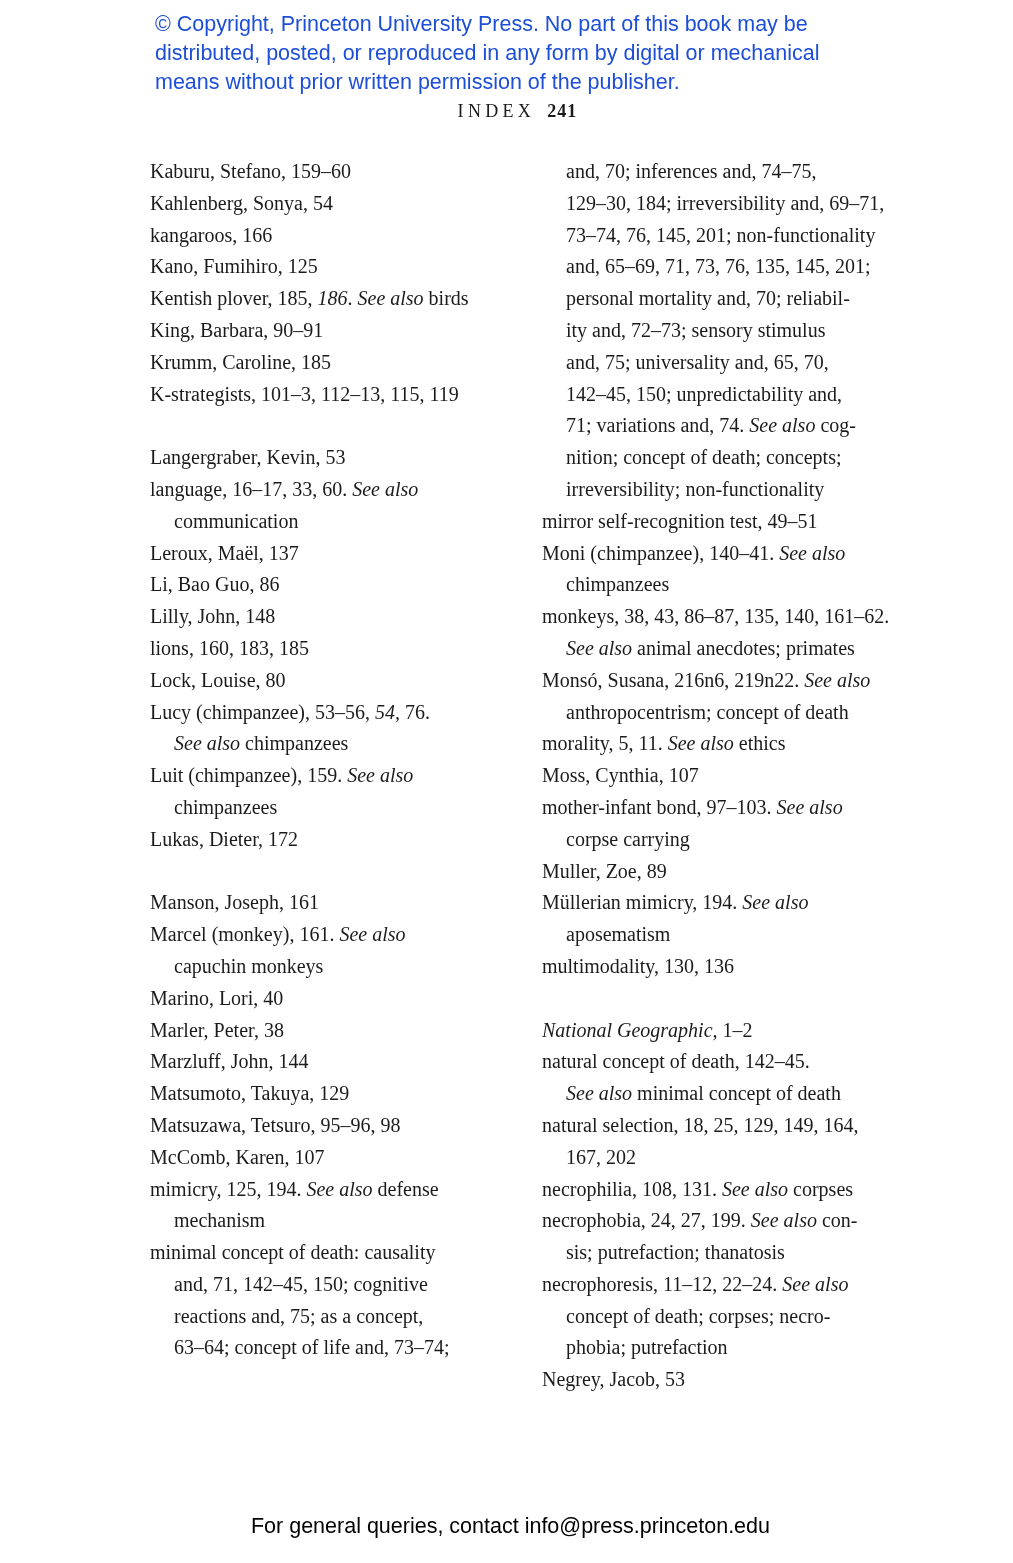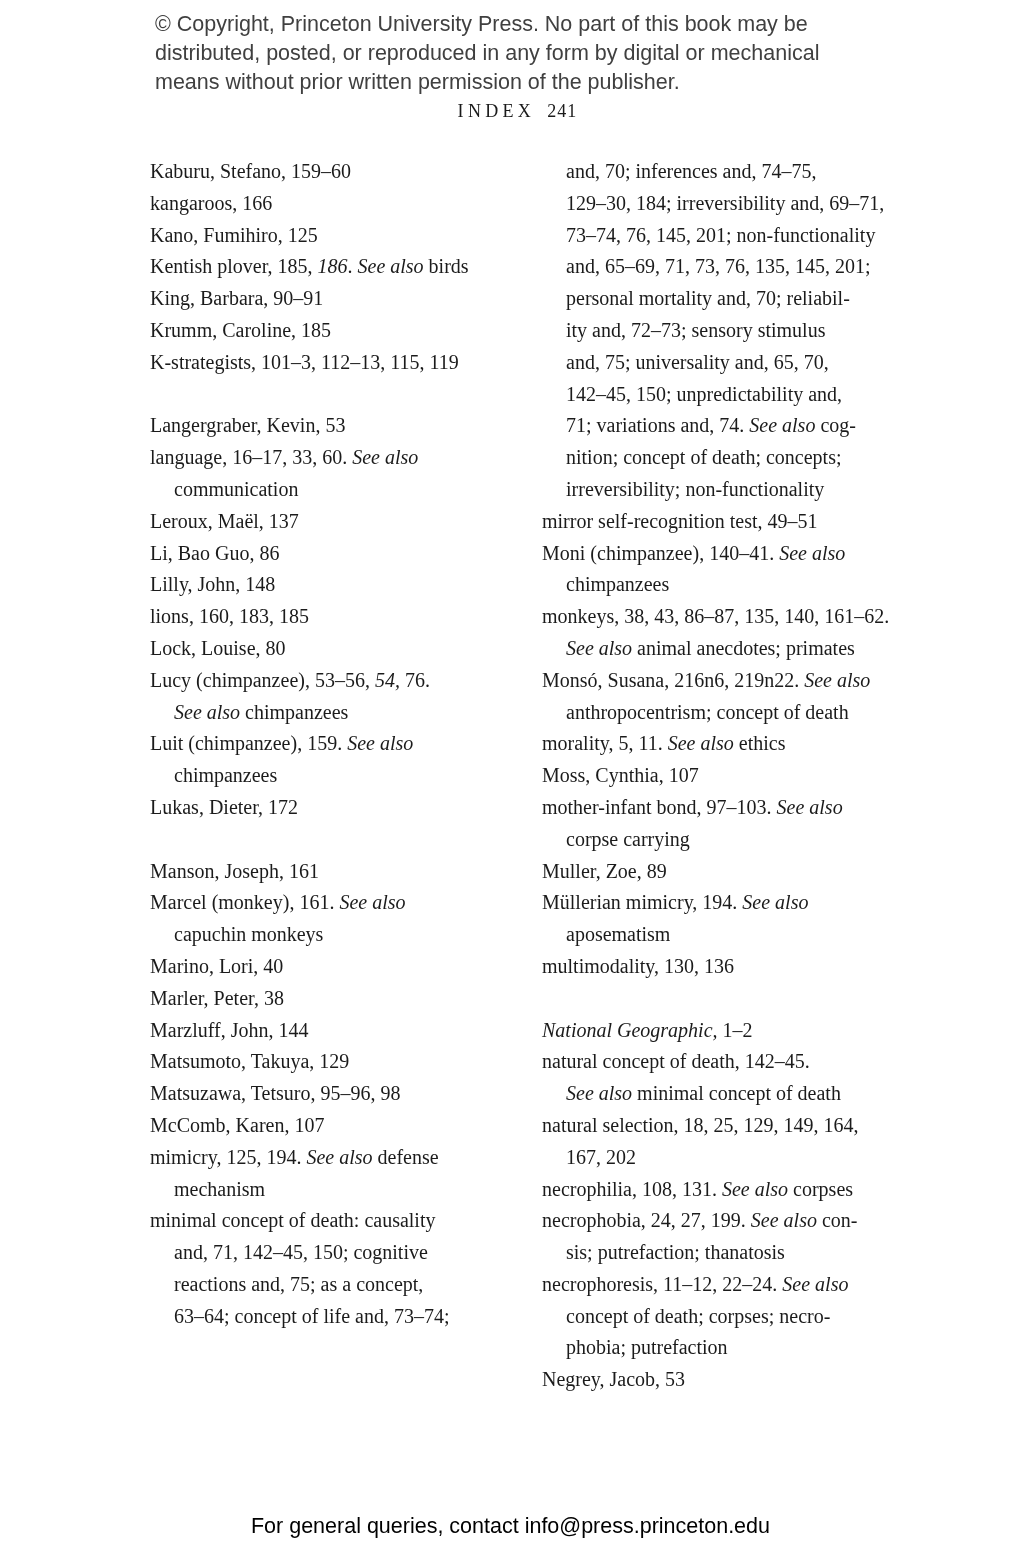--- a/index.html
+++ b/index.html
@@ -13,33 +13,33 @@
     color: #1b1b1b;
   }
   .copyright {
     position: absolute;
     left: 155px;
     top: 10px;
     width: 760px;
     font-family: "Liberation Sans", sans-serif;
     font-size: 21.5px;
     line-height: 29px;
-    color: #404040;
+    color: #1d4ed8;
   }
   .running-head {
     position: absolute;
     left: 11px;
     top: 101px;
     width: 1013px;
     text-align: center;
     font-size: 18px;
     color: #1a1a1a;
   }
   .rh-title { letter-spacing: 0.24em; }
-  .rh-page { letter-spacing: 0.06em; margin-left: 12px; }
+  .rh-page { letter-spacing: 0.06em; margin-left: 12px; font-weight: bold; }
   .columns {
     position: absolute;
     top: 156px;
     left: 0;
     width: 1013px;
   }
   .col { position: absolute; top: 0; }
   .col-left  { left: 150px; width: 392px; }
   .col-right { left: 542px; width: 440px; }
   .line {
@@ -72,20 +72,21 @@
     <div>means without prior written permission of the publisher.</div>
   </div>
 
   <div class="running-head">
     <span class="rh-title">INDEX</span><span class="rh-page">241</span>
   </div>
 
   <div class="columns">
     <div class="col col-left">
         <div class="line"><span>Kaburu, Stefano, 159–60</span></div>
+        <div class="line"><span>Kahlenberg, Sonya, 54</span></div>
         <div class="line"><span>kangaroos, 166</span></div>
         <div class="line"><span>Kano, Fumihiro, 125</span></div>
         <div class="line"><span>Kentish plover, 185, </span><span class="it">186</span><span>. </span><span class="it">See also</span><span> birds</span></div>
         <div class="line"><span>King, Barbara, 90–91</span></div>
         <div class="line"><span>Krumm, Caroline, 185</span></div>
         <div class="line"><span>K-strategists, 101–3, 112–13, 115, 119</span></div>
         <div class="line"></div>
         <div class="line"><span>Langergraber, Kevin, 53</span></div>
         <div class="line"><span>language, 16–17, 33, 60. </span><span class="it">See also</span></div>
         <div class="line cont"><span>communication</span></div>

